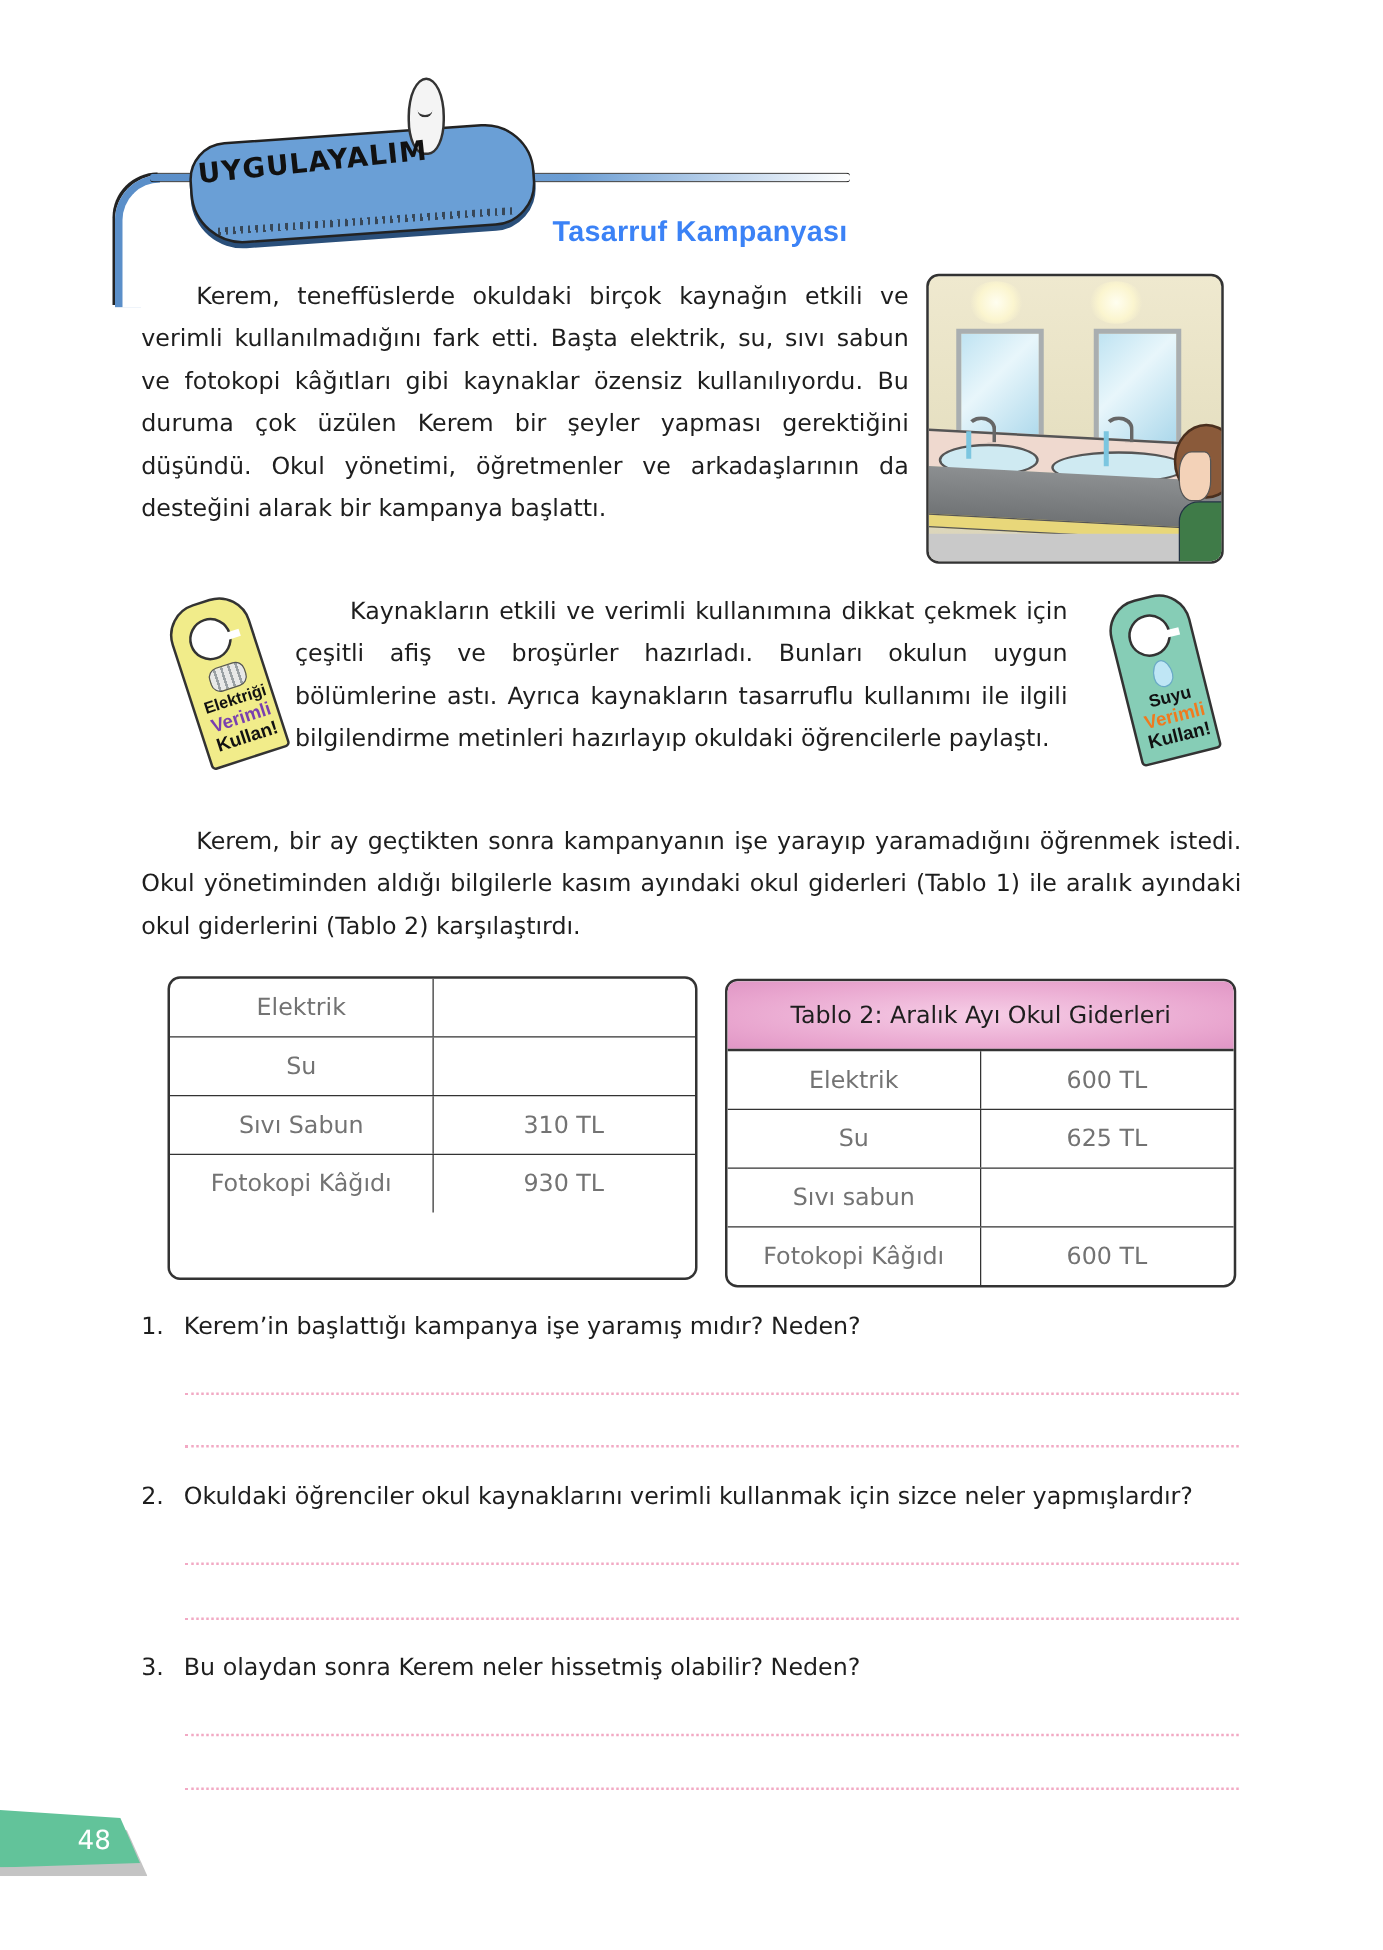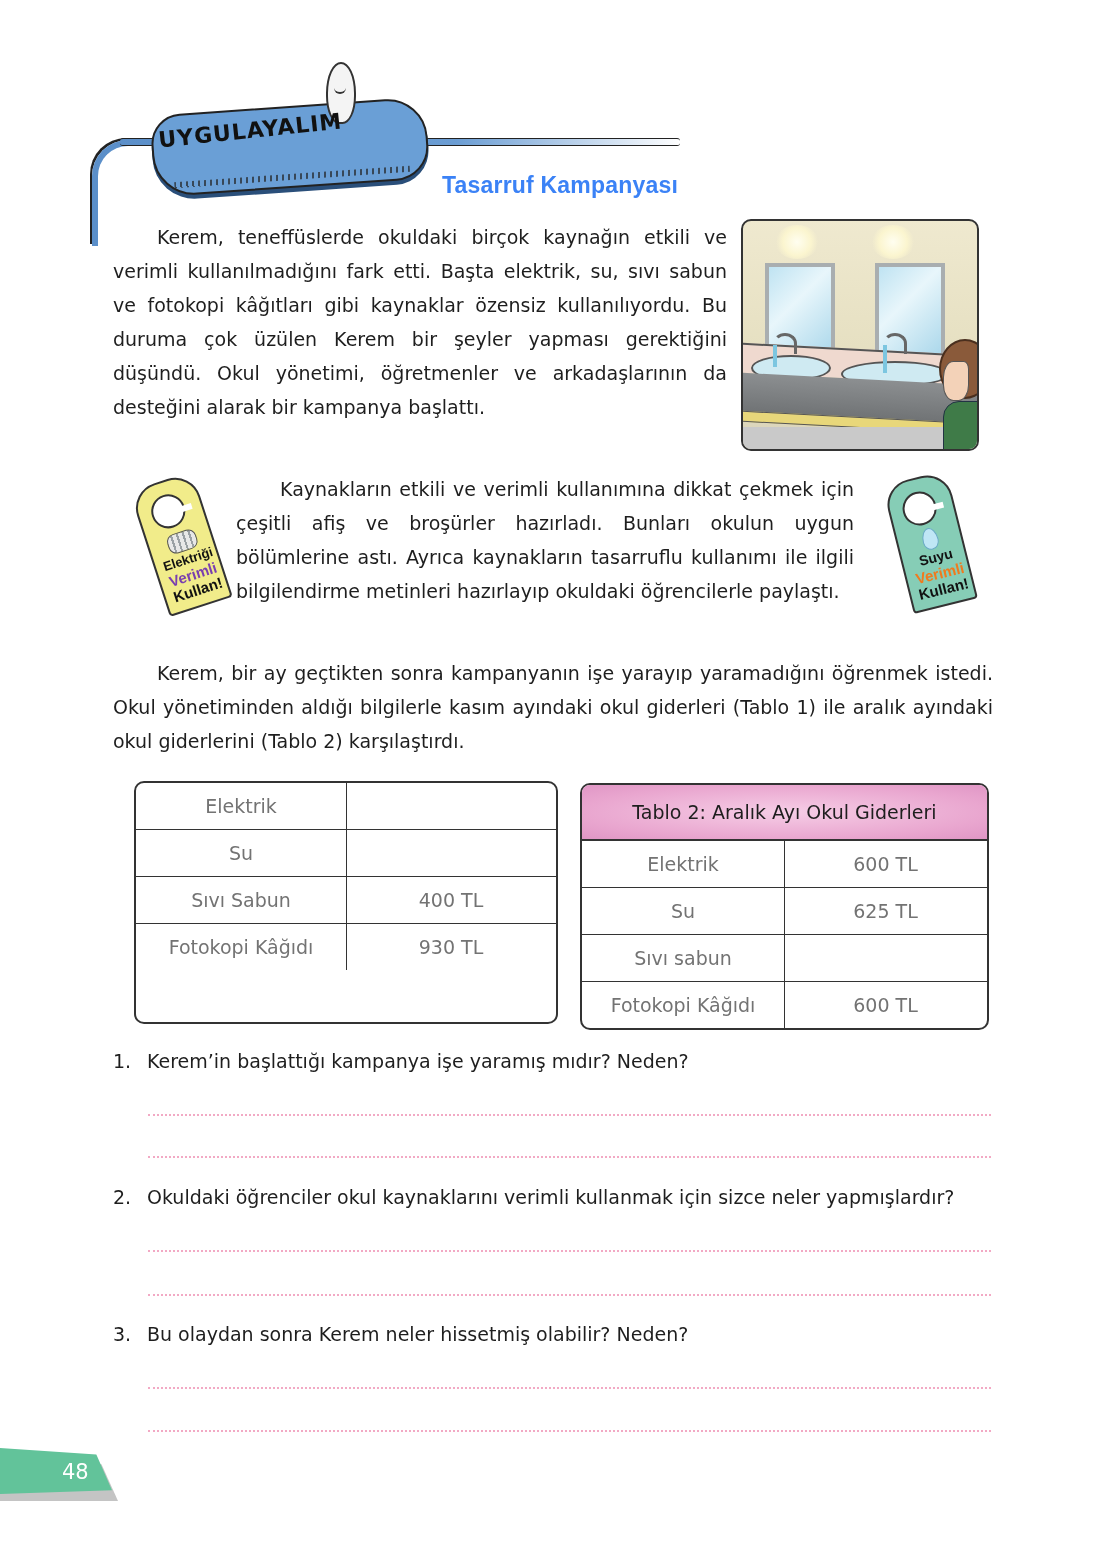--- a/index.html
+++ b/index.html
@@ -232,21 +232,21 @@
 
 <div class="tbl tbl1">
   <div class="row">
     <div class="cell k">Elektrik</div>
   </div>
   <div class="row">
     <div class="cell k">Su</div>
   </div>
   <div class="row">
     <div class="cell k">Sıvı Sabun</div>
-    <div class="cell v">400 TL</div>
+    <div class="cell v">310 TL</div>
   </div>
   <div class="row">
     <div class="cell k">Fotokopi Kâğıdı</div>
     <div class="cell v">930 TL</div>
   </div>
 </div>
 
 <div class="tbl tbl2">
   <div class="thead">Tablo 2: Aralık Ayı Okul Giderleri</div>
   <div class="row">

